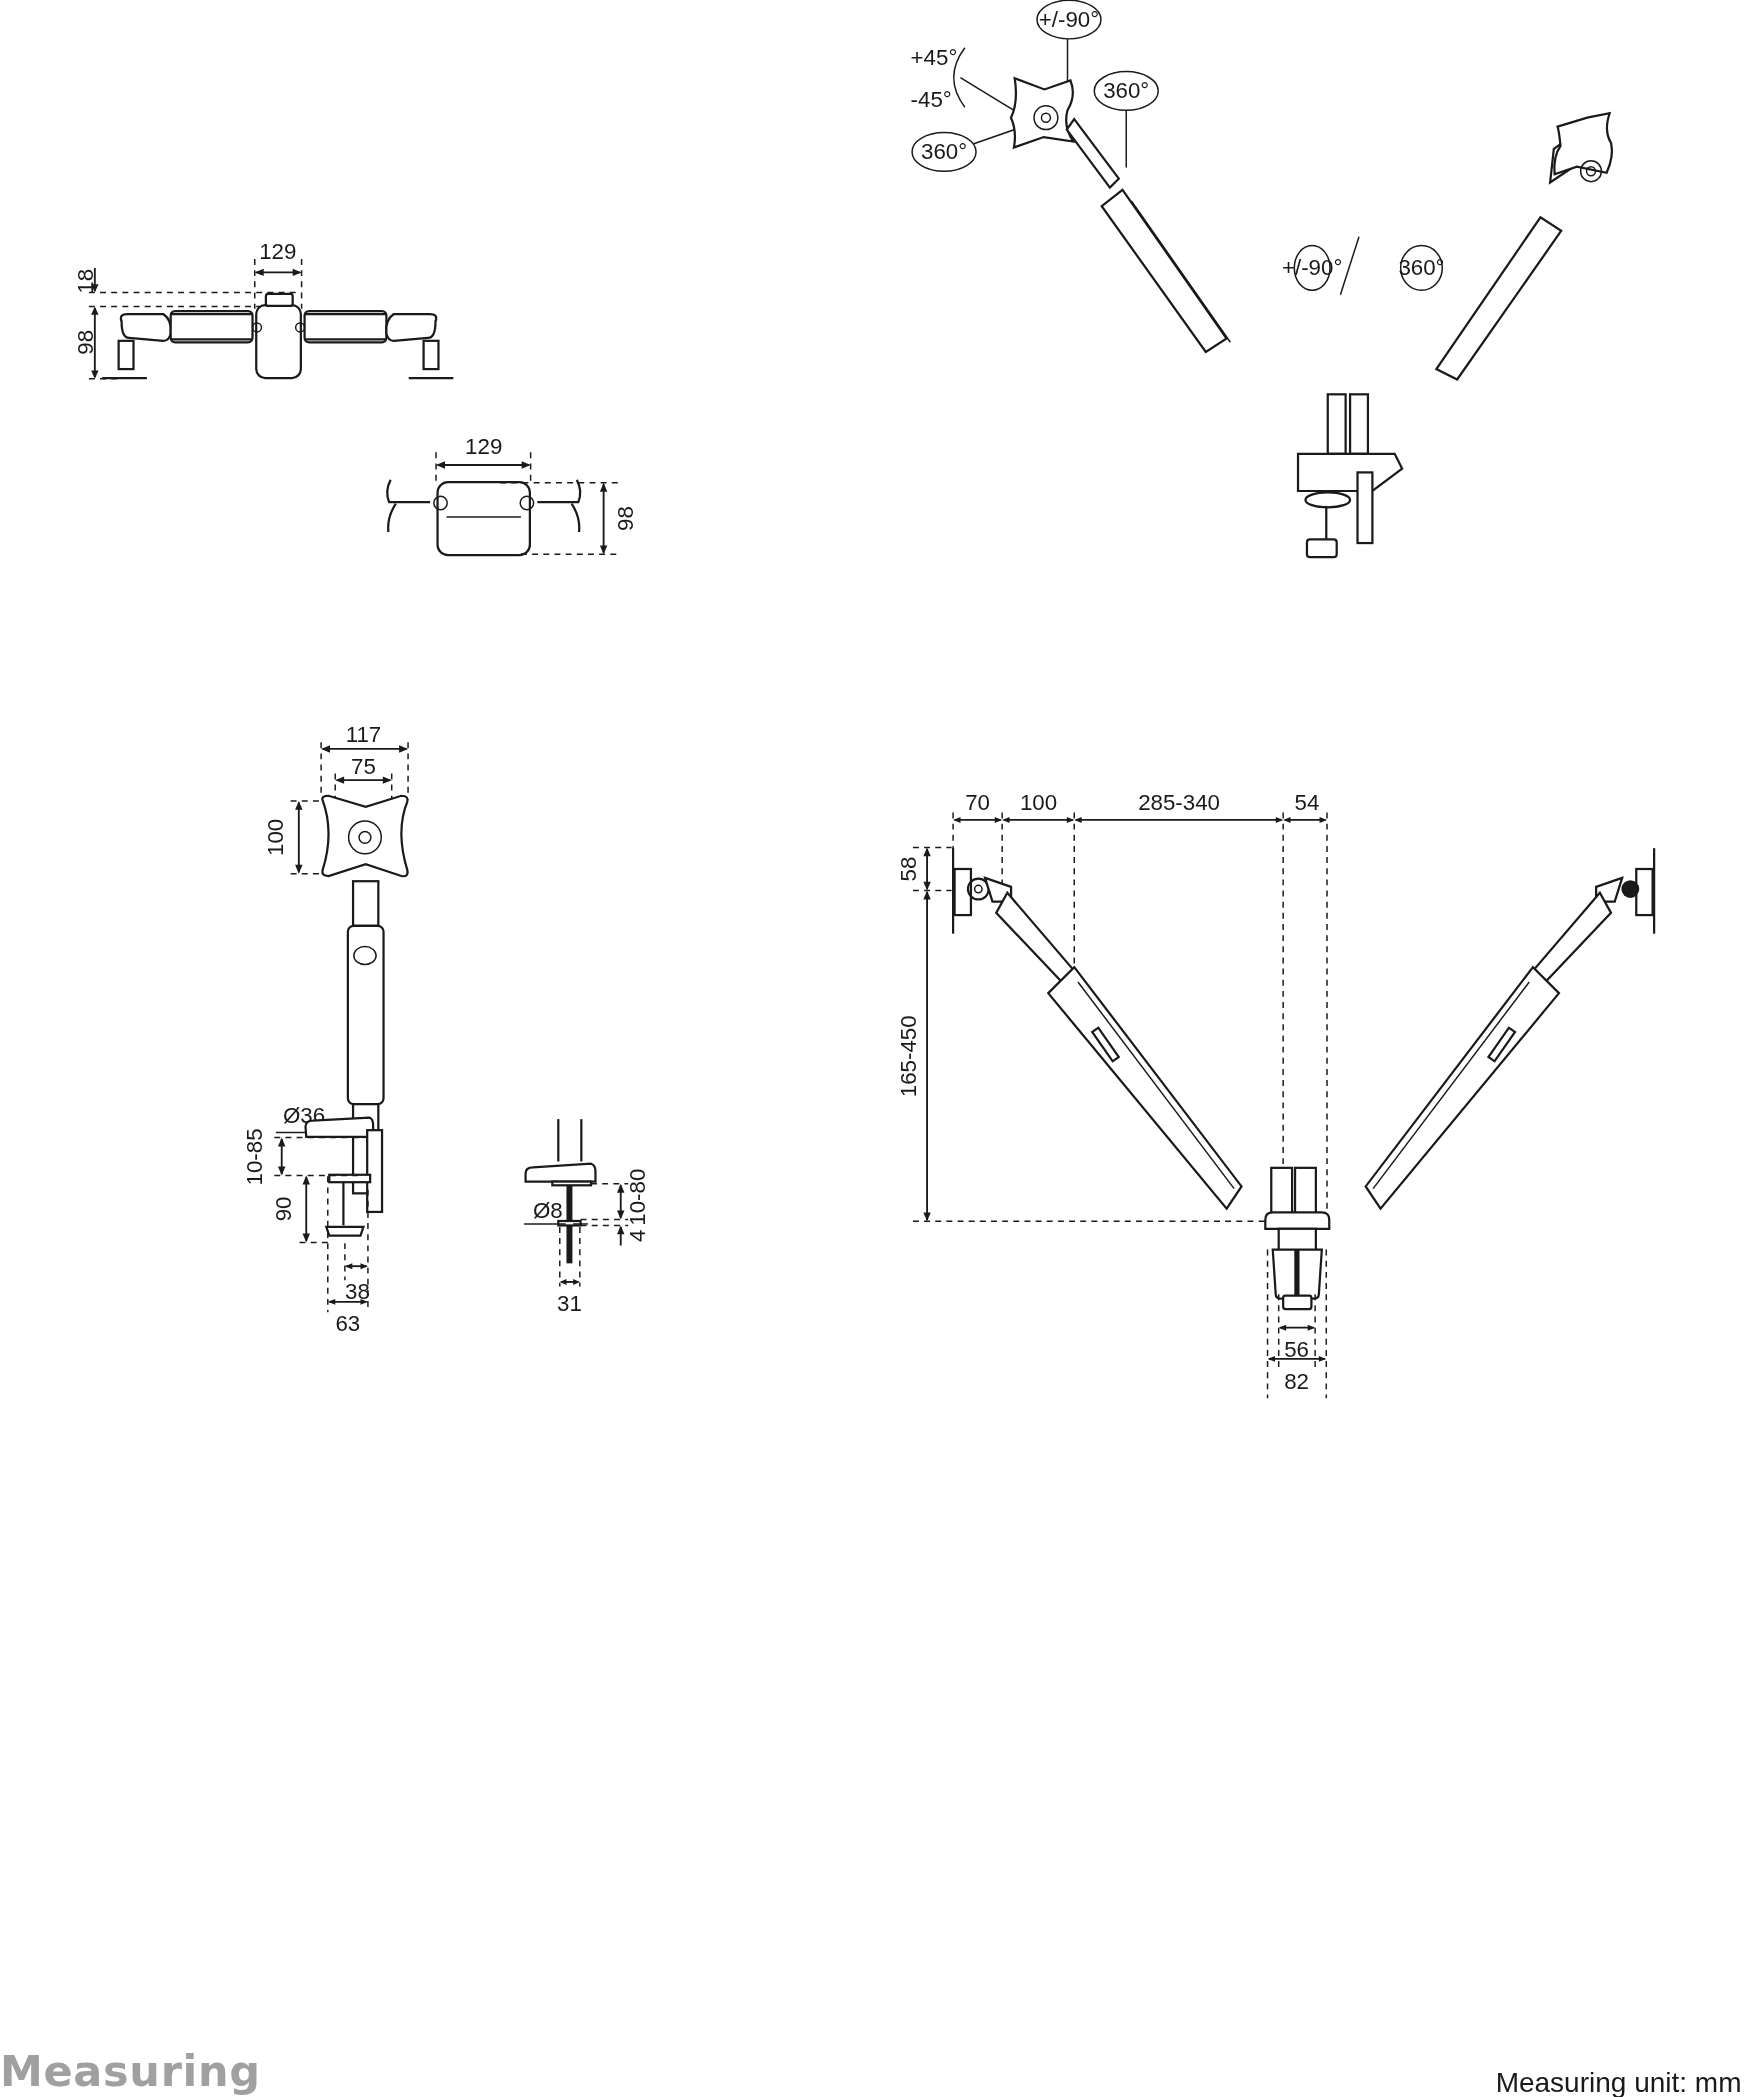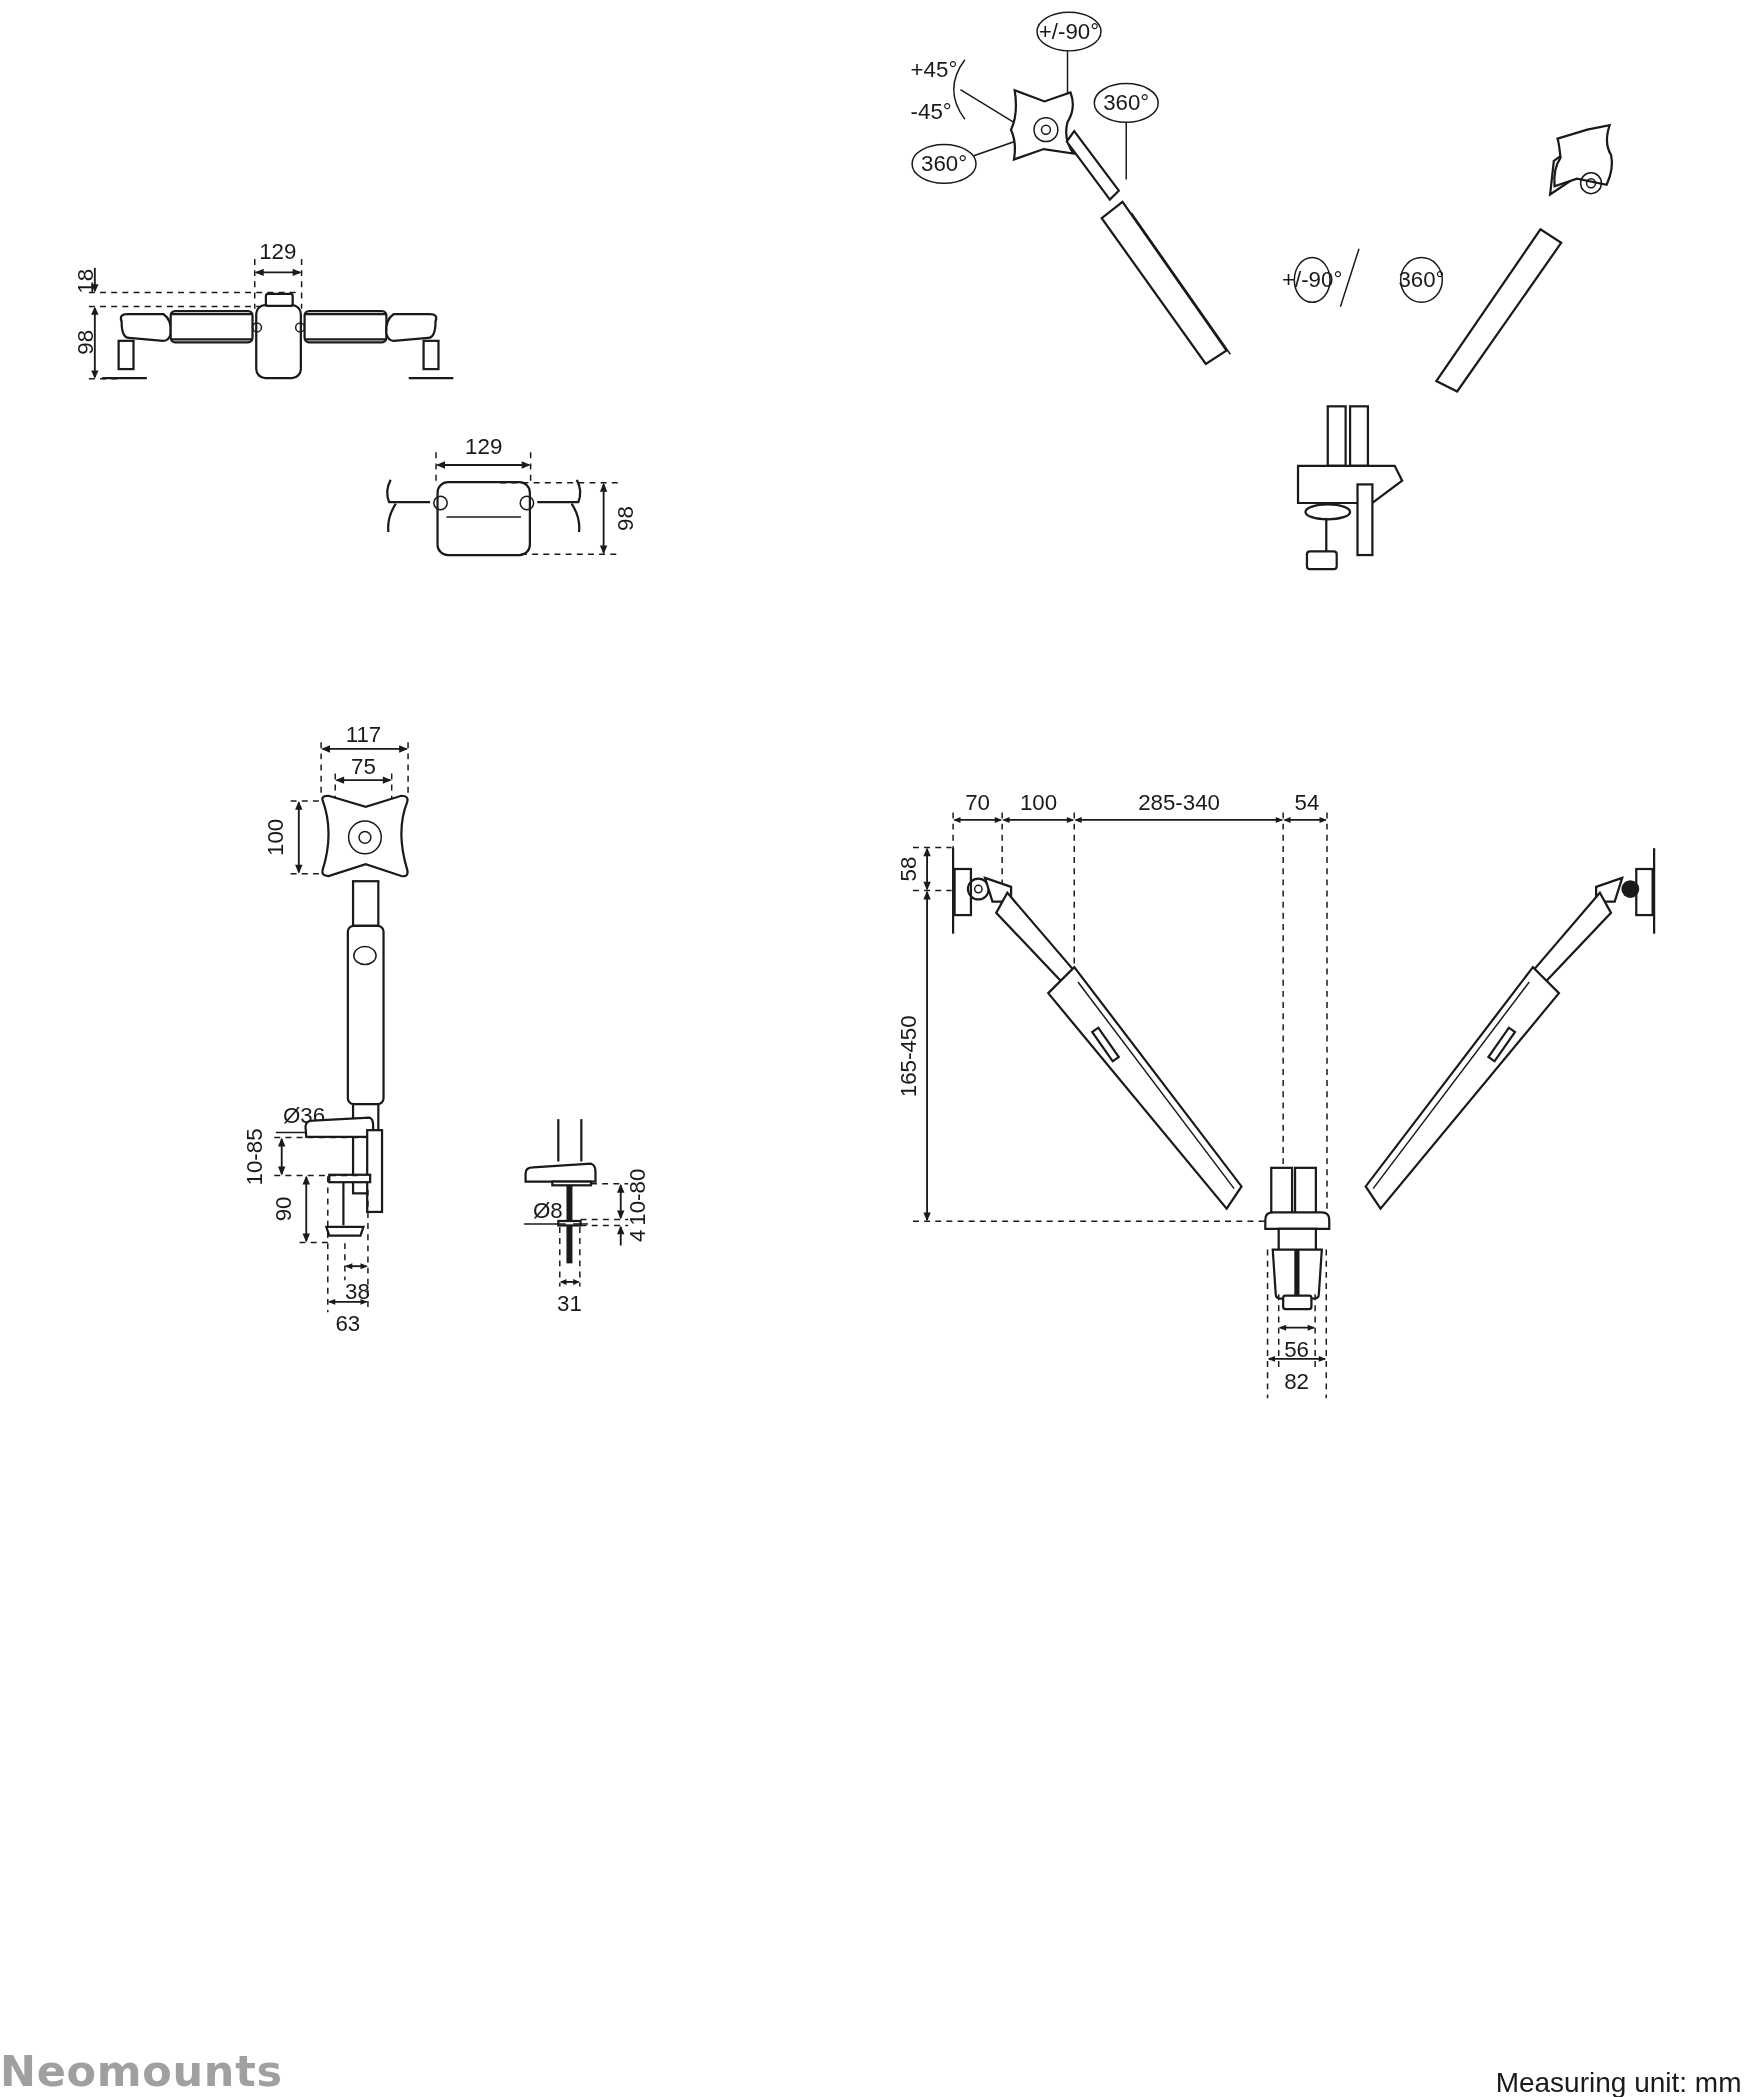--- a/index.html
+++ b/index.html
@@ -85,21 +85,21 @@
 
     <line class="dash" x1="172" y1="79" x2="330" y2="79"></line>
     <line class="dash" x1="200" y1="175" x2="330" y2="175"></line>
     <line class="dim" x1="311" y1="81" x2="311" y2="173"></line>
     <polygon class="dark" points="311,79 306,91 316,91"></polygon>
     <polygon class="dark" points="311,175 306,163 316,163"></polygon>
     <text class="lbl" transform="translate(350,127) rotate(-90)" text-anchor="middle">98</text>
   </svg>
 </div>
 
-<div class="view" style="left:892px; top:12px; width:818px; height:573px;">
+<div class="view" style="left:892px; top:0px; width:818px; height:573px;">
   <svg width="818" height="573" viewBox="0 0 1100 770">
 
     <ellipse class="ln2" cx="238" cy="26" rx="43" ry="26"></ellipse>
     <text class="lbl" x="238" y="36" text-anchor="middle">+/-90°</text>
     <line class="ln2" x1="236" y1="52" x2="236" y2="110"></line>
 
     <text class="lbl" x="25" y="87">+45°</text>
     <text class="lbl" x="25" y="143">-45°</text>
     <path class="ln2" d="M98,64 q-30,40 0,80"></path>
     <line class="ln2" x1="92" y1="104" x2="175" y2="155"></line>
@@ -317,15 +317,15 @@
     <polygon class="dark" points="500,735 510,731 510,739"></polygon>
       <polygon class="dark" points="549,735 539,731 539,739"></polygon>
     <text class="lbl" x="524" y="775" text-anchor="middle">56</text>
     <line class="dim" x1="487" y1="777" x2="562" y2="777"></line>
     <polygon class="dark" points="485,777 495,773 495,781"></polygon>
       <polygon class="dark" points="564,777 554,773 554,781"></polygon>
     <text class="lbl" x="524" y="817" text-anchor="middle">82</text>
   </svg>
 </div>
 
-<div class="brand">Neomounts</div>
+<div class="brand">Measuring</div>
 <div class="unit">Measuring unit: mm</div>
 
 
 </body></html>

